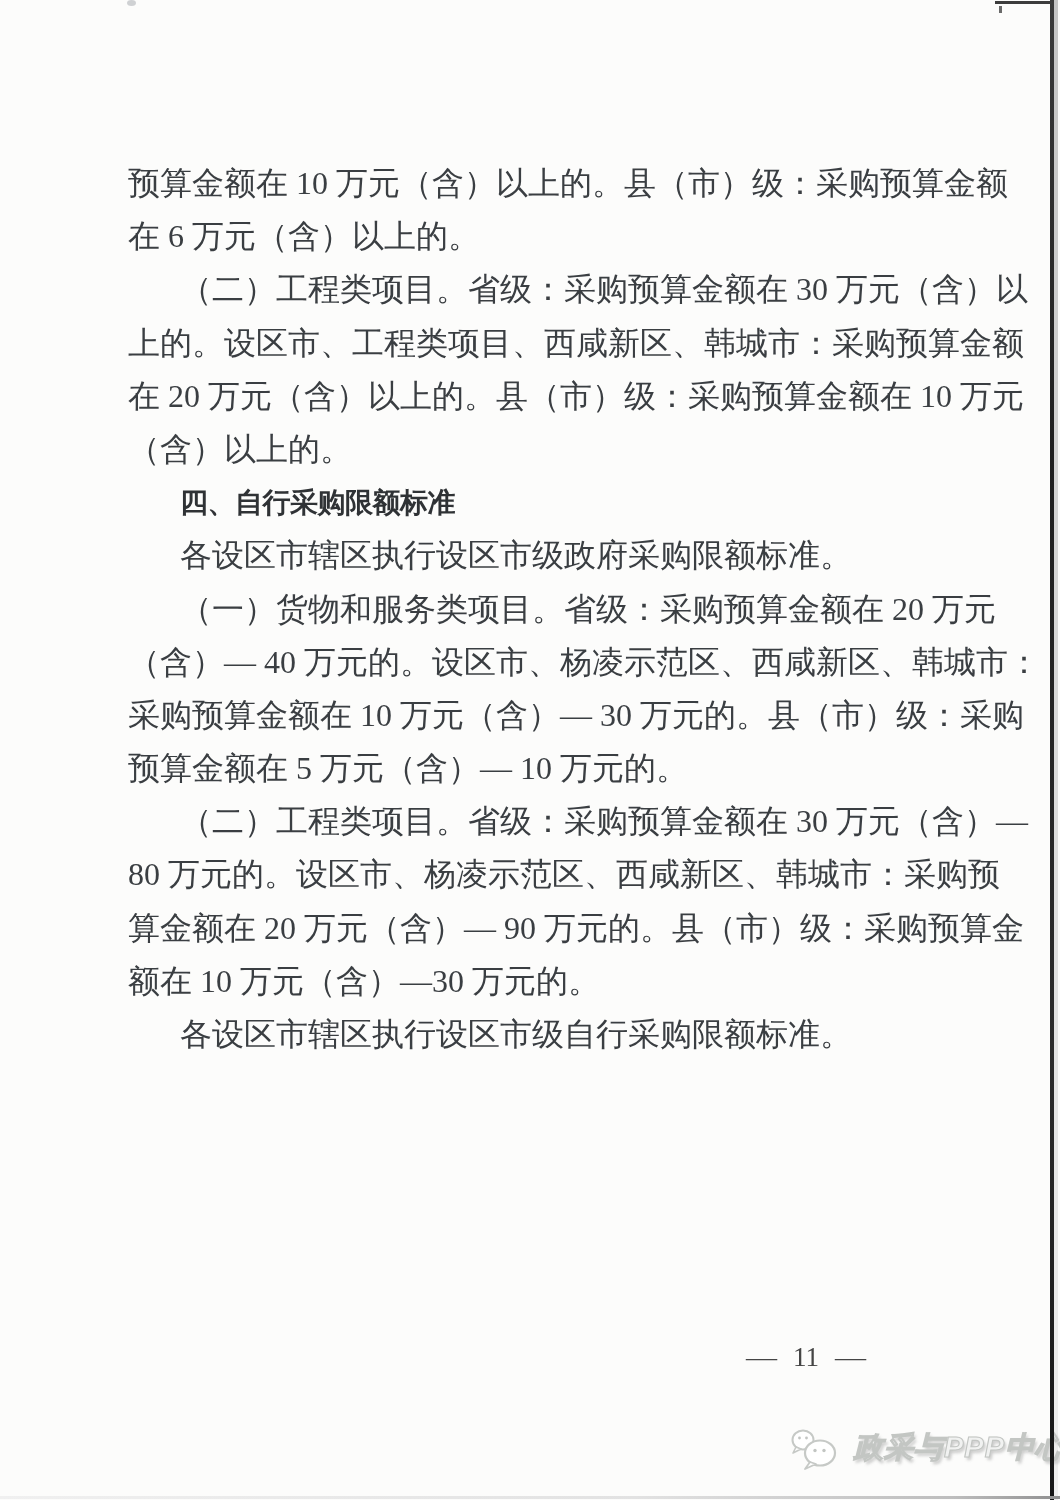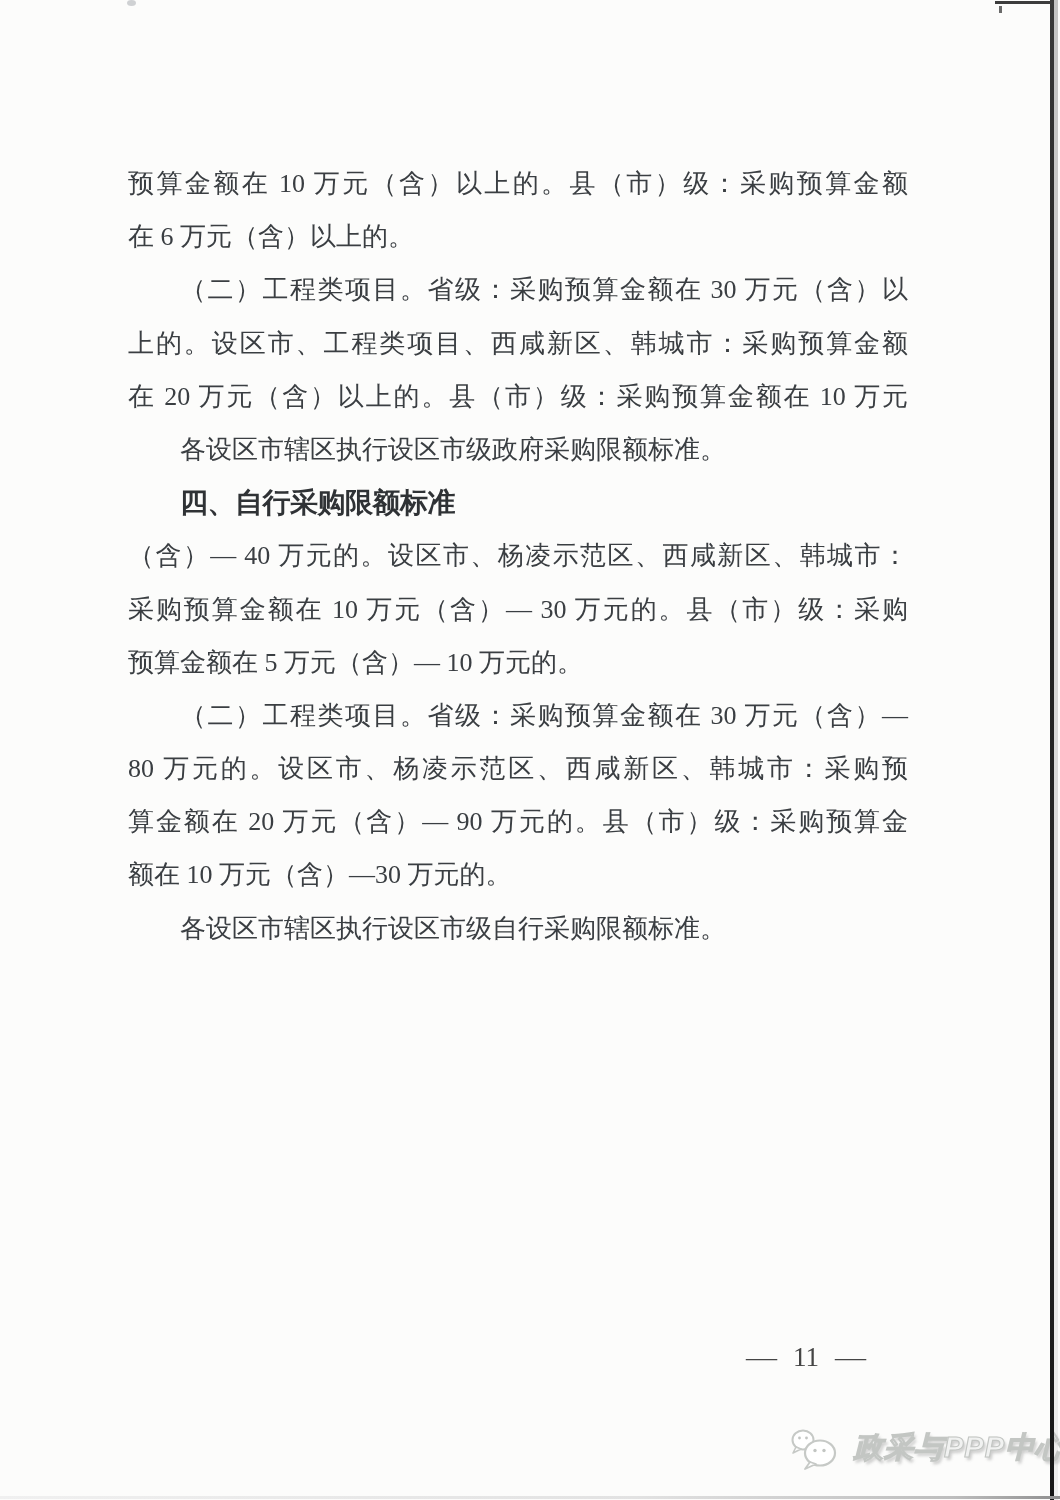--- a/index.html
+++ b/index.html
@@ -9,21 +9,21 @@
     font-family:"Liberation Serif","DejaVu Serif",serif;
   }
   .page{position:absolute;inset:0;background:#fcfcfb;}
 
   
   .body-text{
     position:absolute;left:128px;top:157px;width:780px;
     color:#3a3e42;
   }
   .line{
-    height:53.2px;line-height:53.2px;font-size:26px;
+    height:53.2px;line-height:53.2px;font-size:32px;
     white-space:nowrap;
     font-family:"Liberation Serif","DejaVu Serif",serif;
   }
   .justify{text-align:justify;text-align-last:justify;}
   .indent{text-indent:52px;}
   .heading{
     font-family:"Liberation Sans","DejaVu Sans",sans-serif;
     font-weight:700;font-size:28px;letter-spacing:-0.5px;color:#2f3235;
   }
 
@@ -77,22 +77,24 @@
 <body>
 
 <div class="page">
 
   <div class="body-text">
     <div class="line justify">预算金额在 10 万元（含）以上的。县（市）级：采购预算金额</div>
     <div class="line">在 6 万元（含）以上的。</div>
     <div class="line justify indent">（二）工程类项目。省级：采购预算金额在 30 万元（含）以</div>
     <div class="line justify">上的。设区市、工程类项目、西咸新区、韩城市：采购预算金额</div>
     <div class="line justify">在 20 万元（含）以上的。县（市）级：采购预算金额在 10 万元</div>
+    <div class="line">（含）以上的。</div>
+    <div class="line heading indent">四、自行采购限额标准</div>
     <div class="line indent">各设区市辖区执行设区市级政府采购限额标准。</div>
-    <div class="line heading indent">四、自行采购限额标准</div>
+    <div class="line justify indent">（一）货物和服务类项目。省级：采购预算金额在 20 万元</div>
     <div class="line justify">（含）— 40 万元的。设区市、杨凌示范区、西咸新区、韩城市：</div>
     <div class="line justify">采购预算金额在 10 万元（含）— 30 万元的。县（市）级：采购</div>
     <div class="line">预算金额在 5 万元（含）— 10 万元的。</div>
     <div class="line justify indent">（二）工程类项目。省级：采购预算金额在 30 万元（含）—</div>
     <div class="line justify">80 万元的。设区市、杨凌示范区、西咸新区、韩城市：采购预</div>
     <div class="line justify">算金额在 20 万元（含）— 90 万元的。县（市）级：采购预算金</div>
     <div class="line">额在 10 万元（含）—30 万元的。</div>
     <div class="line indent">各设区市辖区执行设区市级自行采购限额标准。</div>
   </div>
 

